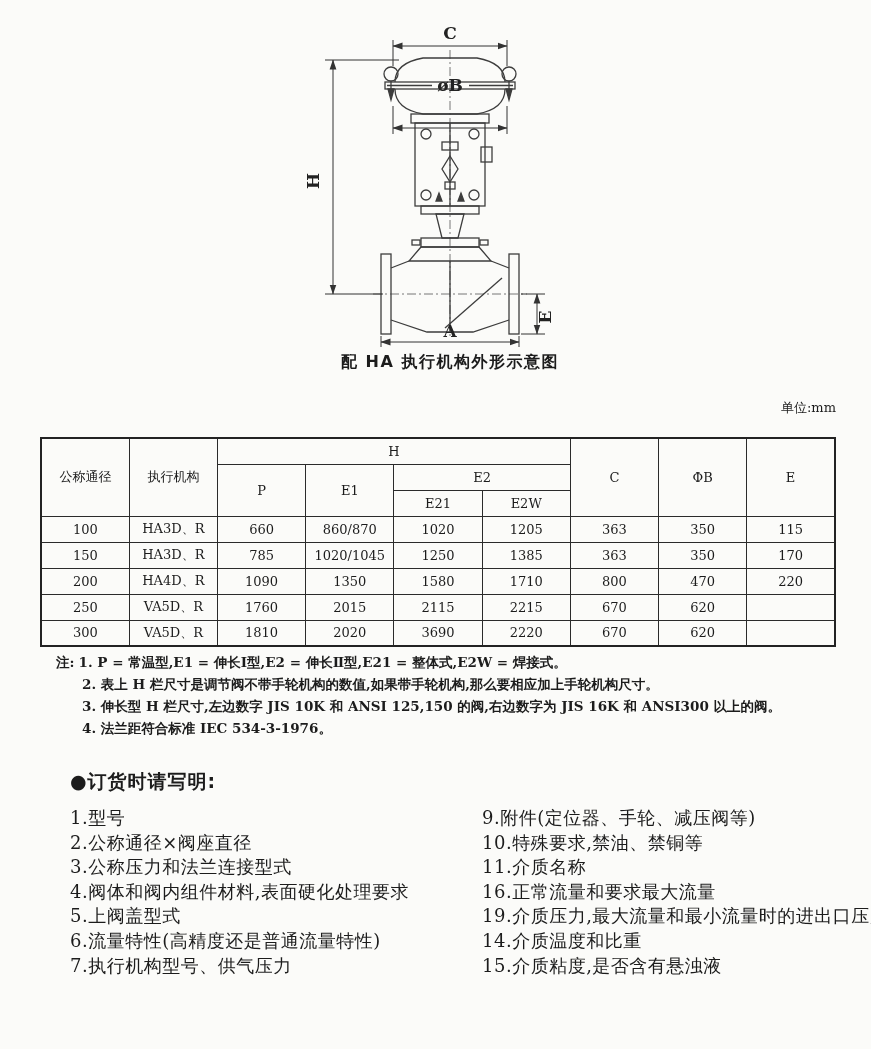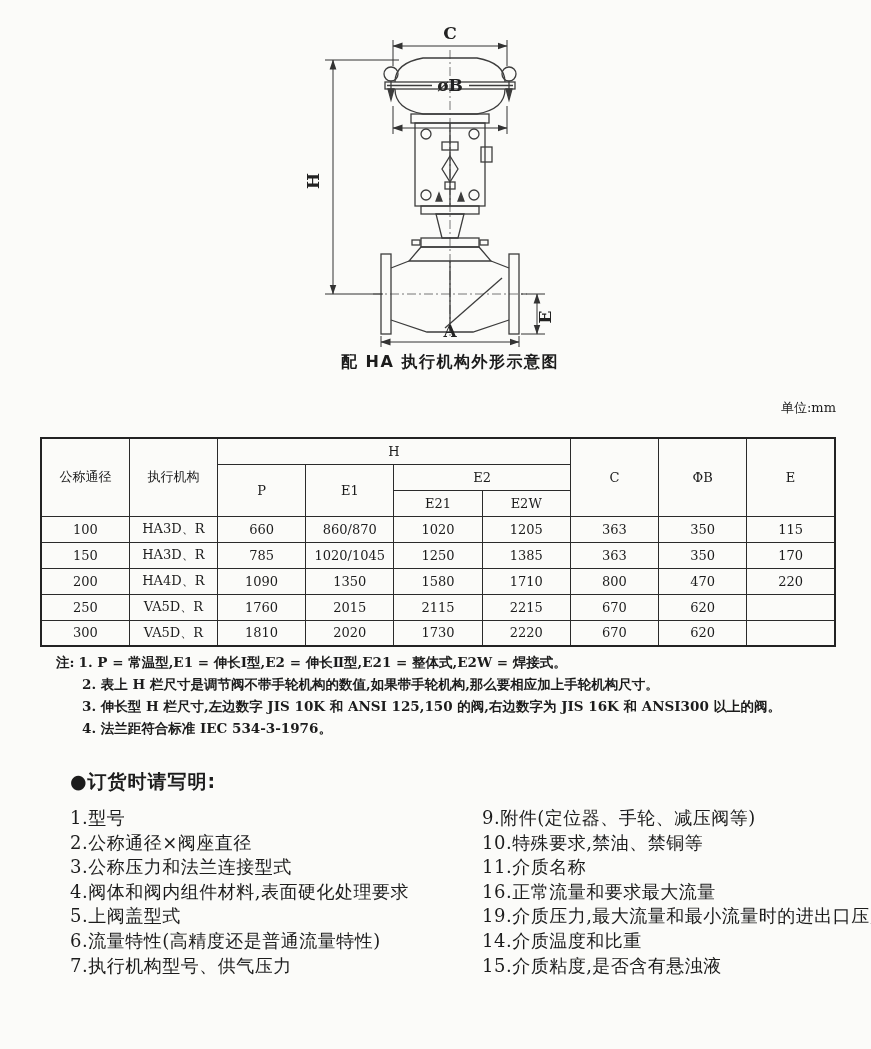--- a/index.html
+++ b/index.html
@@ -239,21 +239,21 @@
         <td>2215</td>
         <td>670</td>
         <td>620</td>
         <td></td>
       </tr>
       <tr>
         <td>300</td>
         <td>VA5D、R</td>
         <td>1810</td>
         <td>2020</td>
-        <td>1730</td>
+        <td>3690</td>
         <td>2220</td>
         <td>670</td>
         <td>620</td>
         <td></td>
       </tr>
     </tbody>
   </table>
 
   <div class="notes">
     <div class="note-first">

